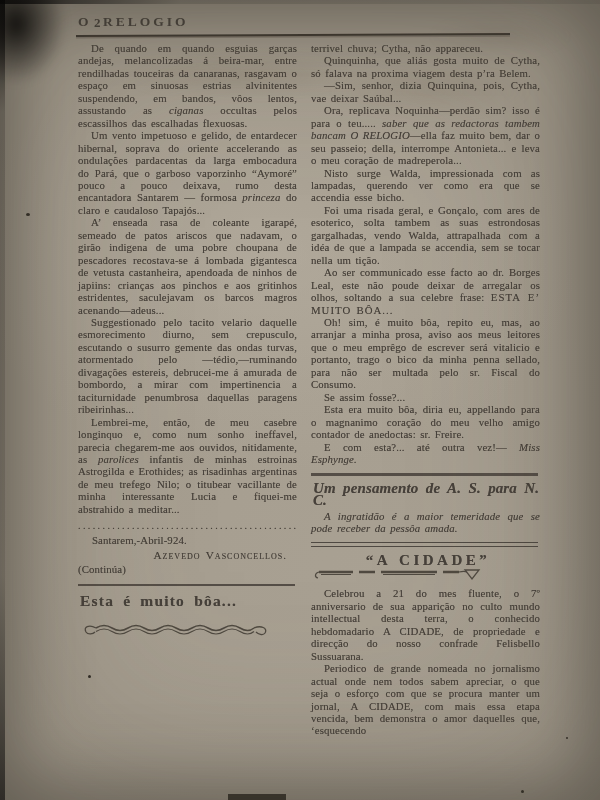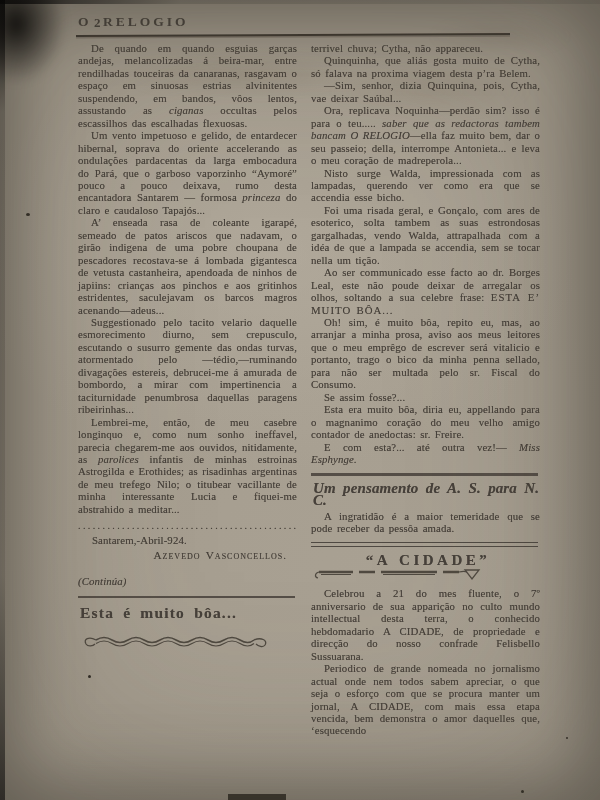--- a/index.html
+++ b/index.html
@@ -48,32 +48,32 @@
 
   p.para { text-indent:13px; }
   p.para.no-indent { text-indent:0; }
   p.para.justify-last { text-align-last:justify; }
   .it { font-style:italic; }
   .caps { letter-spacing:1px; }
 
   .dots { margin:5px 0 2px; height:12px; overflow:hidden; white-space:nowrap; letter-spacing:2.4px; font-size:10px; }
   .dateline { text-indent:14px; margin-top:2px; }
   .byline { text-align:right; padding-right:10px; font-variant:small-caps; letter-spacing:1px; font-size:11.2px; margin-top:2px; }
-  .continua { font-style:italic; margin-top:14px; }
+  .continua { margin-top:2px; }
 
   .rule { height:2.2px; background:var(--ink,#46403a); opacity:.85; margin:8px 2px 5px 0; }
   .rule.double { height:4.6px; background:transparent; opacity:.9;
     border-top:1.6px solid var(--ink,#46403a); border-bottom:1.6px solid var(--ink,#46403a); }
 
   .story-heading { font-size:15.5px; font-weight:700; letter-spacing:1.2px; word-spacing:4px;
     margin:9px 0 15px 2px; text-align:left; }
   .ornament { display:block; margin:0 0 5px 2px; }
 
   .pens-title { font-style:italic; font-weight:600; font-size:15px; word-spacing:3.5px; margin:6px 0 3px 2px; text-align:left; }
-  .pens-body { text-indent:13px; }
+  .pens-body { text-indent:13px;font-style:italic; }
 
   .cidade-heading { font-size:15px; font-weight:700; letter-spacing:3.5px; margin:7px 0 1px 5px; text-align:center; }
 
   svg path, svg line { stroke:#4f4940; }
 </style>
 </head>
 <body>
 
 <div class="page">
 

